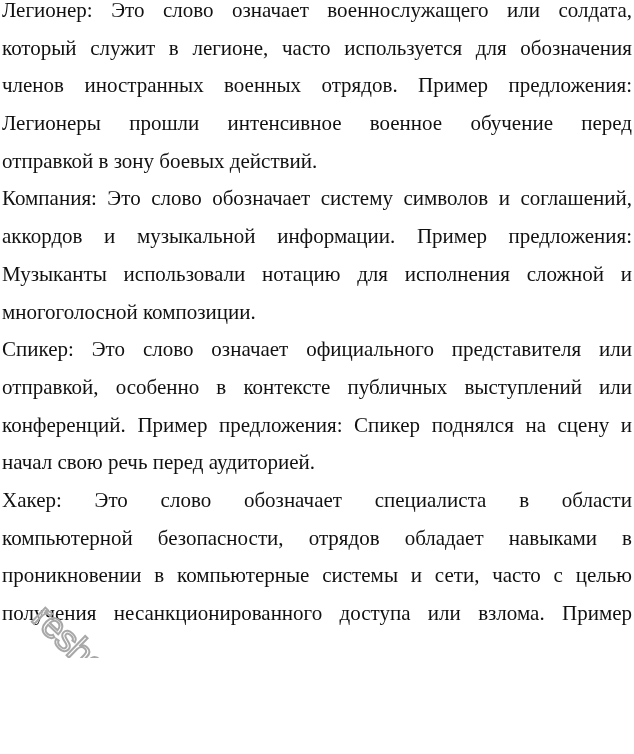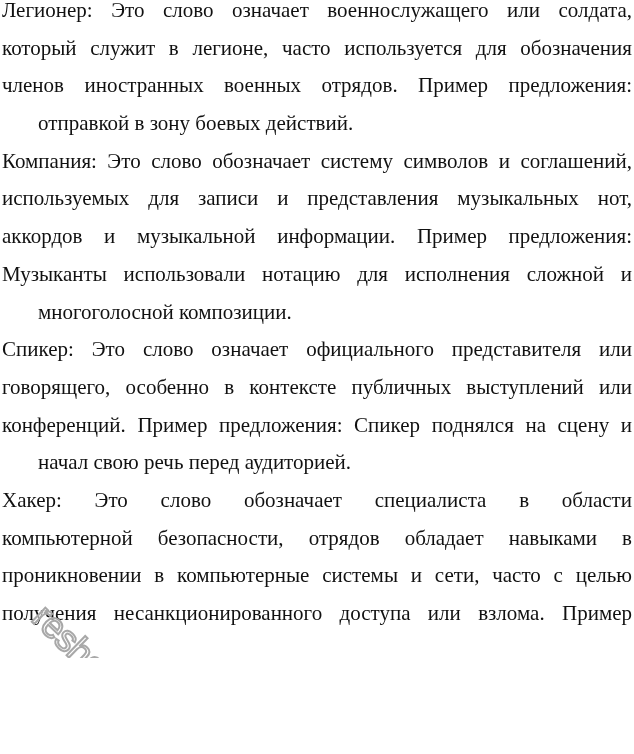--- a/index.html
+++ b/index.html
@@ -33,21 +33,20 @@
     color: #111111;
     white-space: normal;
   }
   .line.just {
     text-align: justify;
     text-align-last: justify;
   }
   .line.last {
     text-align: left;
     text-align-last: left;
-    margin-left: 36px;
   }
   .wm {
     position: absolute;
     left: 0;
     top: 0;
     pointer-events: none;
   }
   .wm-main {
     font-family: "Liberation Sans", "DejaVu Sans", sans-serif;
     font-size: 37px;
@@ -65,32 +64,32 @@
 </style>
 </head>
 <body>
 
 <div class="page">
   <div class="doc">
       <div class="para">
         <div class="line just">Легионер: Это слово означает военнослужащего или солдата,</div>
         <div class="line just">который служит в легионе, часто используется для обозначения</div>
         <div class="line just">членов иностранных военных отрядов. Пример предложения:</div>
+        <div class="line just">Легионеры прошли интенсивное военное обучение перед</div>
         <div class="line last">отправкой в зону боевых действий.</div>
       </div>
       <div class="para">
         <div class="line just">Компания: Это слово обозначает систему символов и соглашений,</div>
-        <div class="line just">используемых для записи и представления музыкальных нот,</div>
         <div class="line just">аккордов и музыкальной информации. Пример предложения:</div>
         <div class="line just">Музыканты использовали нотацию для исполнения сложной и</div>
         <div class="line last">многоголосной композиции.</div>
       </div>
       <div class="para">
         <div class="line just">Спикер: Это слово означает официального представителя или</div>
-        <div class="line just">говорящего, особенно в контексте публичных выступлений или</div>
+        <div class="line just">отправкой, особенно в контексте публичных выступлений или</div>
         <div class="line just">конференций. Пример предложения: Спикер поднялся на сцену и</div>
         <div class="line last">начал свою речь перед аудиторией.</div>
       </div>
       <div class="para">
         <div class="line just">Хакер: Это слово обозначает специалиста в области</div>
         <div class="line just">компьютерной безопасности, отрядов обладает навыками в</div>
         <div class="line just">проникновении в компьютерные системы и сети, часто с целью</div>
         <div class="line just">получения несанкционированного доступа или взлома. Пример</div>
       </div>
     </div>

